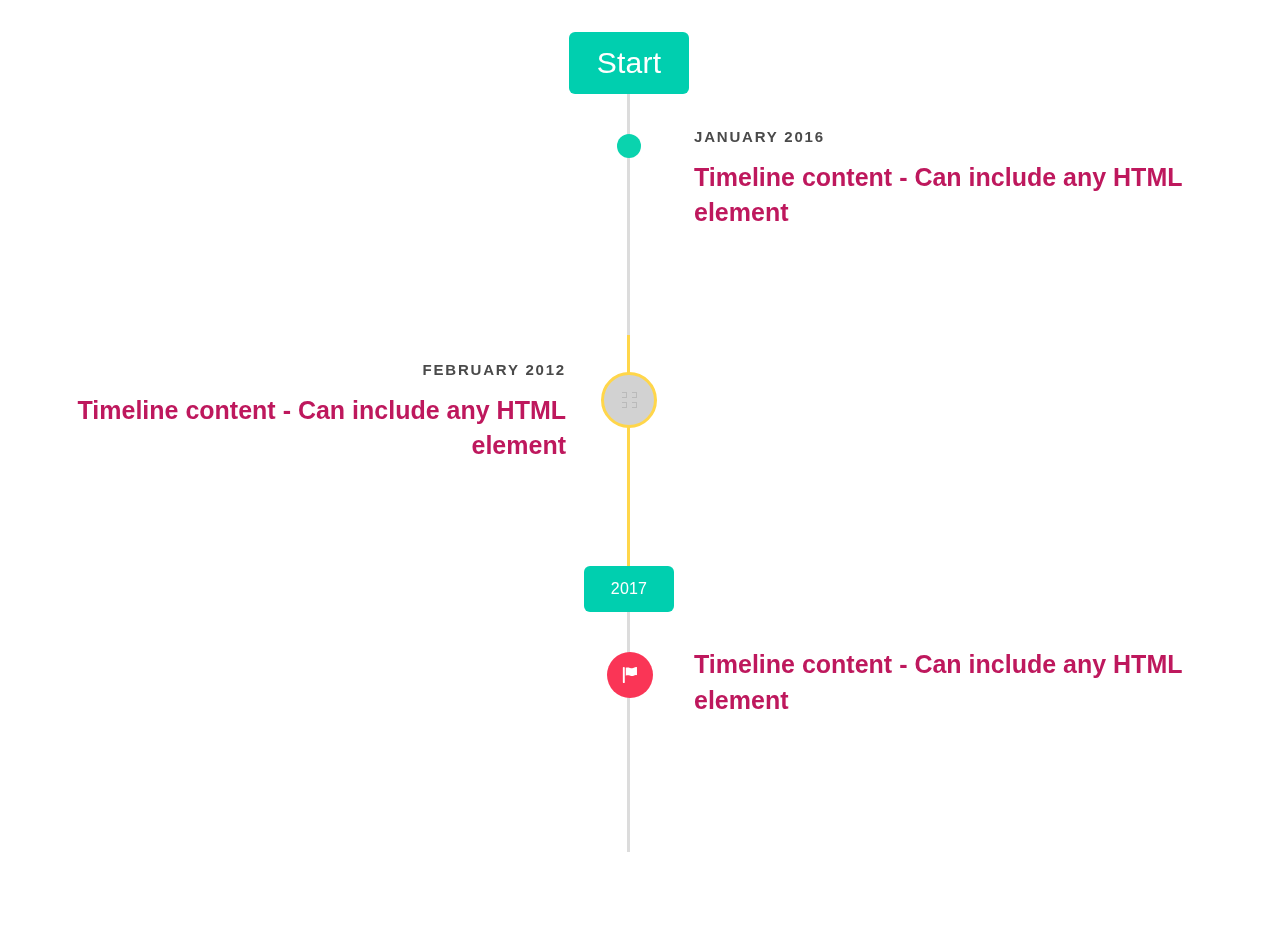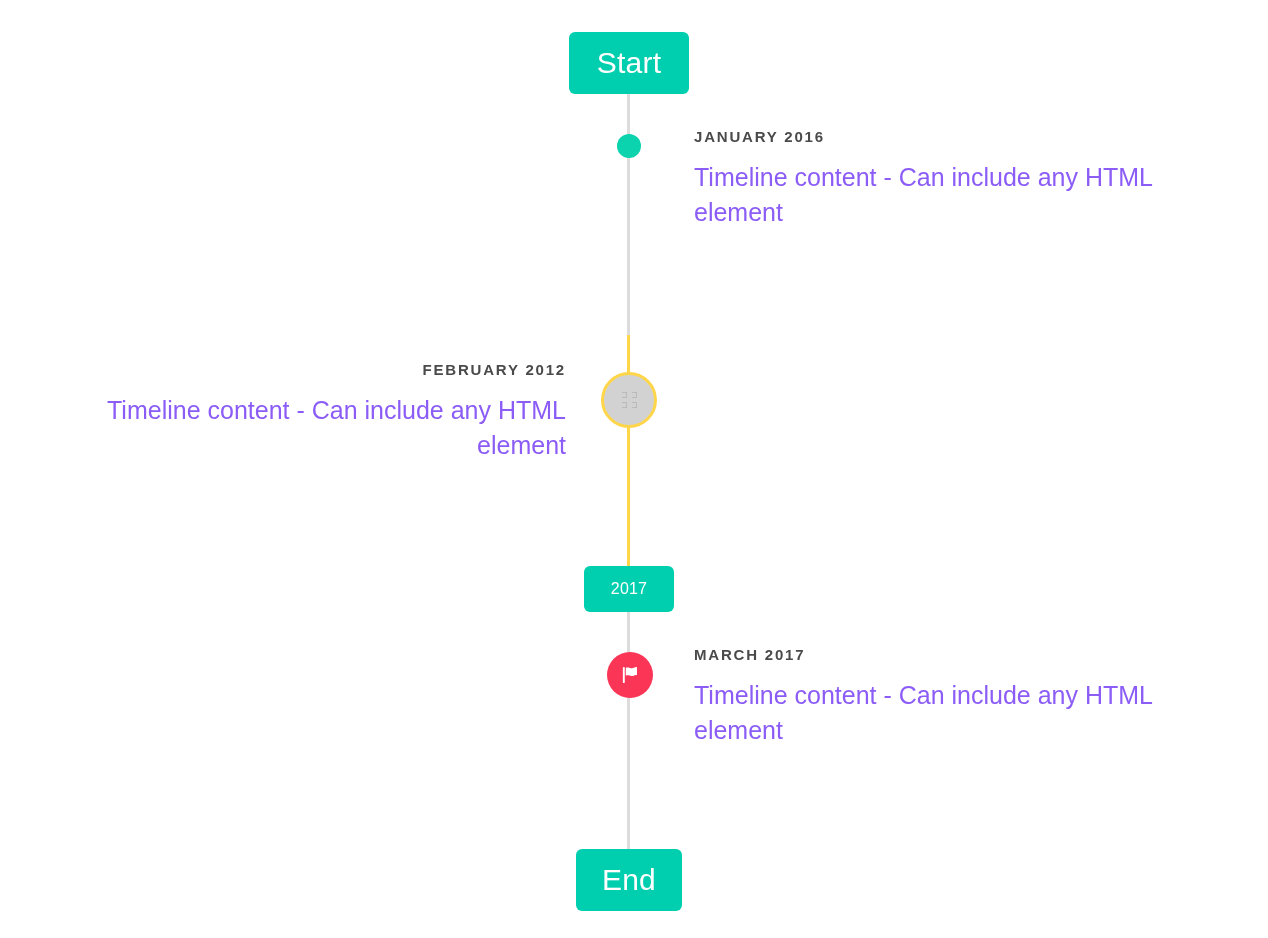--- a/index.html
+++ b/index.html
@@ -77,23 +77,23 @@
     font-size: 15px;
     font-weight: bold;
     letter-spacing: 1.8px;
     color: #4a4a4a;
     margin: 0 0 14px 0;
     line-height: 1.1;
   }
   .event-body {
     font-size: 25px;
     line-height: 1.42;
-    color: #8b5cf6;
+    color: #be185d;
     margin: 0;
-    font-weight: 400;
+    font-weight: 700;
   }
 
   
   .marker {
     position: absolute;
     border-radius: 50%;
     box-sizing: border-box;
     display: flex;
     align-items: center;
     justify-content: center;
@@ -169,20 +169,18 @@
 
   <div class="marker marker-flag">
     <svg class="flag-icon" width="22" height="22" viewBox="0 0 24 24" fill="#ffffff">
       <rect x="4.2" y="3.2" width="2.1" height="17.6" rx="1"></rect>
       <path d="M7.4 4.2 C10.2 2.6 13.4 5.6 16.2 4.2 C17.6 3.5 18.6 3.1 19.6 3.6
                L19.6 12.2 C18.4 11.6 17.2 12.1 16.0 12.7 C13.3 14.0 10.2 11.2 7.4 12.7 Z"></path>
     </svg>
   </div>
   <div class="event event-right event-mar">
     <div>
-      <p class="event-date">MARCH 2017</p>
       <p class="event-body">Timeline content - Can include any HTML element</p>
     </div>
   </div>
 
-  <div class="badge badge-end">End</div>
 
 </div>
 
 </body></html>

